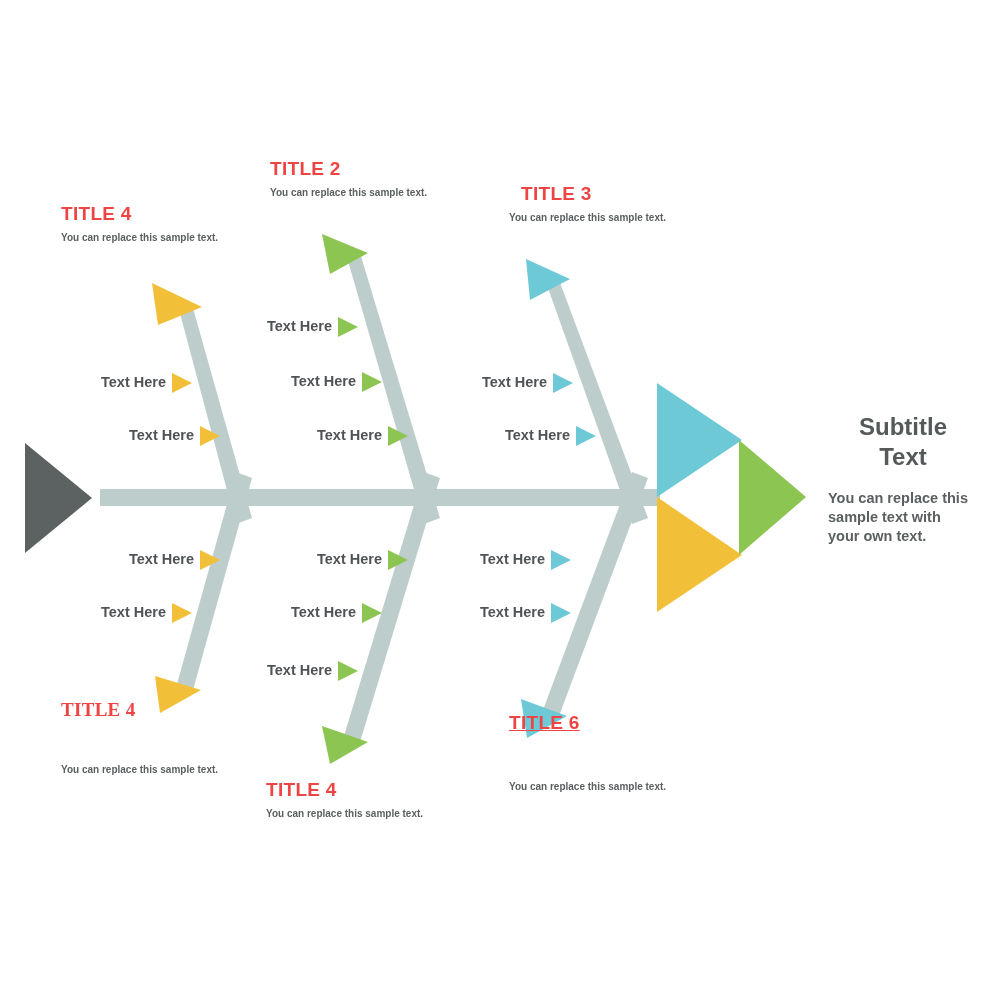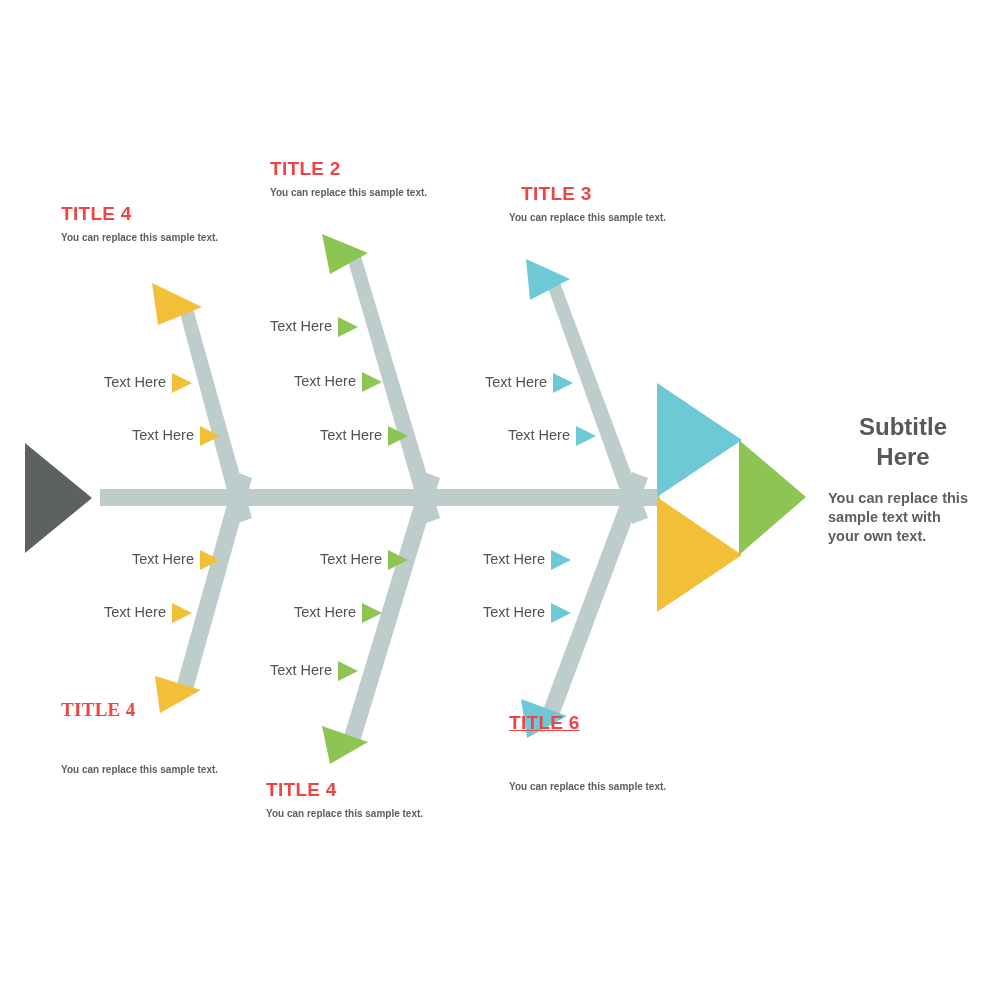--- a/index.html
+++ b/index.html
@@ -55,21 +55,21 @@
   }
   .head-desc {
     font-size: 14.5px;
     font-weight: bold;
     color: #5a5f60;
     line-height: 19px;
     width: 140px;
   }
   .bone-label {
     font-size: 14.5px;
-    font-weight: normal;
+    font-weight: bold;
     color: #4f5355;
     white-space: nowrap;
     text-align: right;
   }
 </style>
 </head>
 <body>
 
 <div id="stage">
 
@@ -146,17 +146,17 @@
   <div class="txt bone-label" style="left:180px; top:604px; width:176px;">Text Here</div>
   <div class="txt bone-label" style="left:160px; top:662px; width:172px;">Text Here</div>
 
   <div class="txt branch-title" style="left:509px; top:712px;text-decoration:underline;">TITLE 6</div>
   <div class="txt branch-desc" style="left:509px; top:777px;">You can replace this sample text.</div>
   <div class="txt bone-label" style="left:380px; top:551px; width:165px;">Text Here</div>
   <div class="txt bone-label" style="left:380px; top:604px; width:165px;">Text Here</div>
 
   <div class="txt head-title" style="left:828px; top:412px;text-align:center;">
     <span>Subtitle</span><br>
-    <span>Here</span>
+    <span>Text</span>
   </div>
   <div class="txt head-desc" style="left:828px; top:489px;">You can replace this sample text with your own text.</div>
 
 </div>
 
 </body></html>

